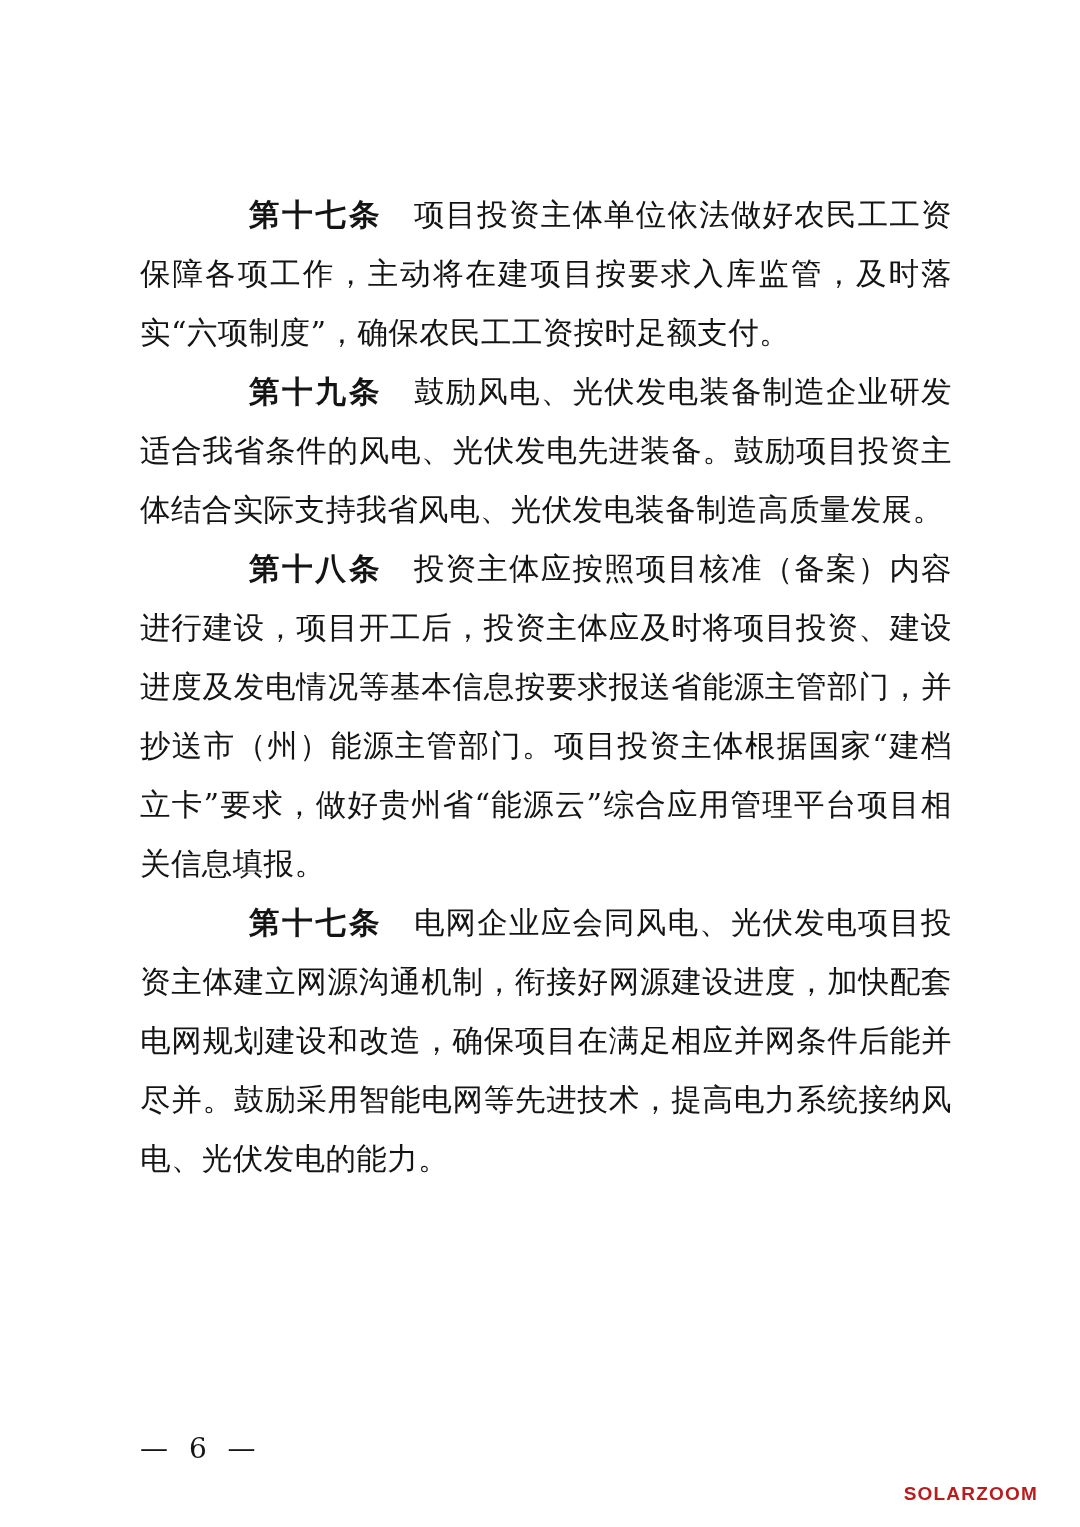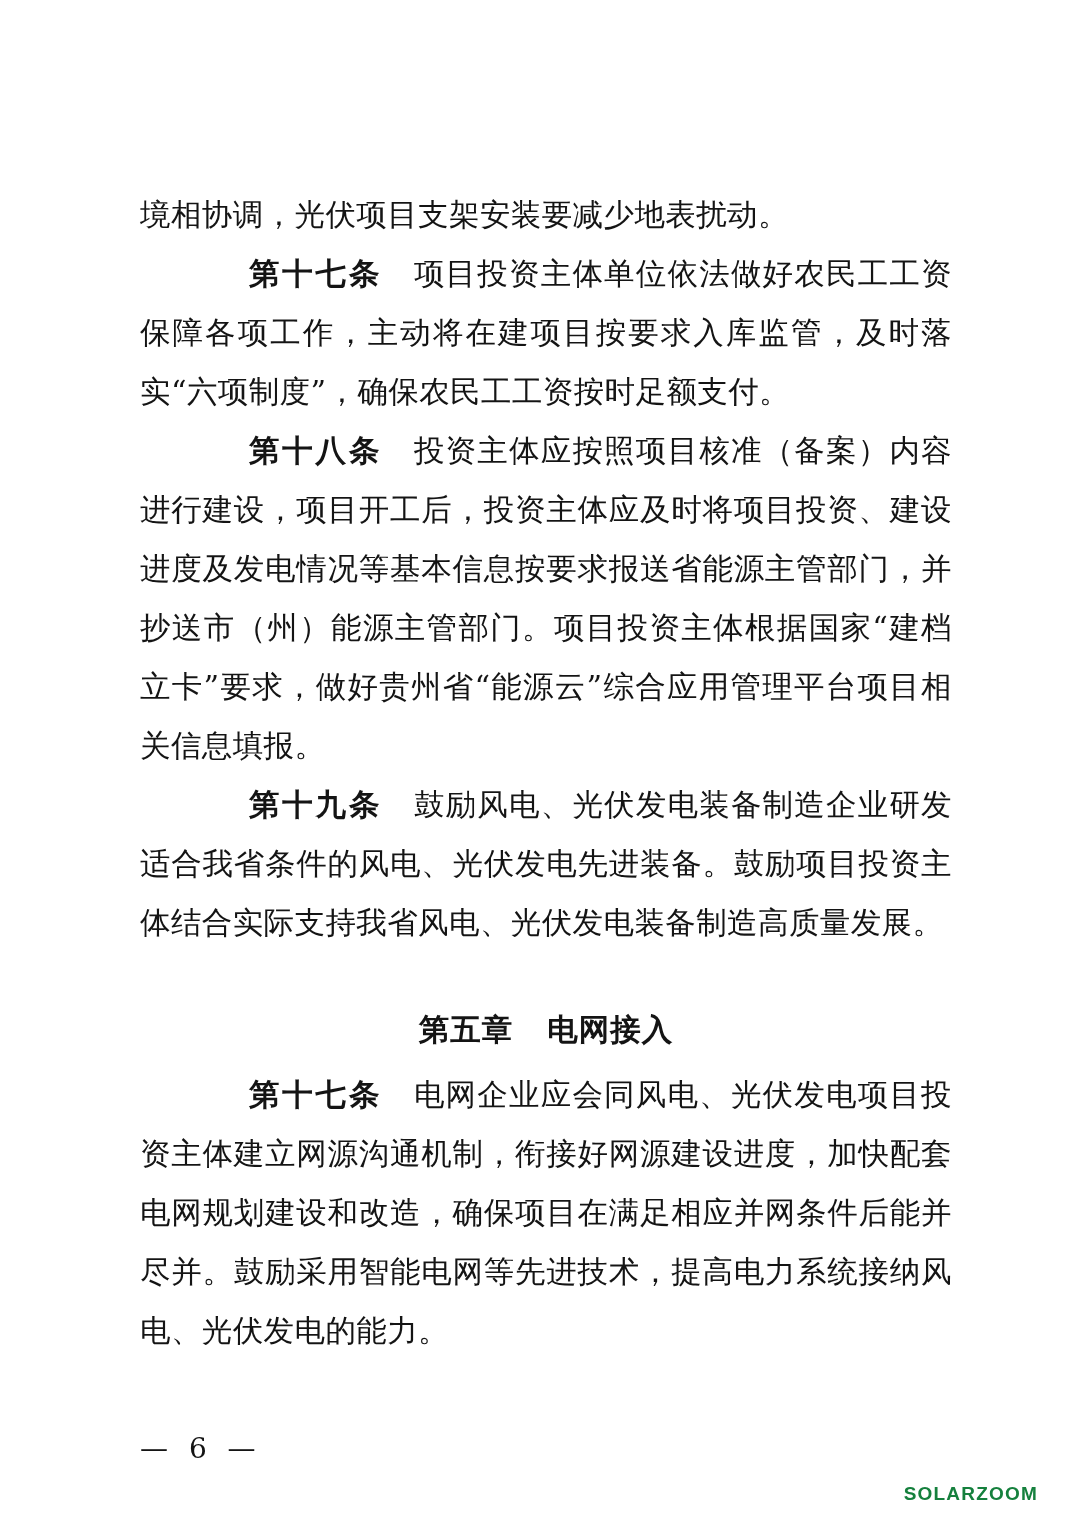--- a/index.html
+++ b/index.html
@@ -66,49 +66,43 @@
     font-family: "DejaVu Serif", "Liberation Serif", serif;
   }
   .watermark {
     position: absolute;
     right: 42px;
     bottom: 22px;
     font-family: "Liberation Sans", sans-serif;
     font-size: 19px;
     font-weight: bold;
     letter-spacing: 1.2px;
-    color: #15803d;
+    color: #b91c1c;
   }
 </style>
 </head>
 <body>
 
 <div class="page">
 
   <div class="body-text">
 
-    <p class="para">
-      <span>境相协调，光伏项目支架安装要减少地表扰动。</span>
-    </p>
 
     <p class="para indent">
       <span class="lead">第十七条</span><span>　项目投资主体单位依法做好农民工工资保障各项工作，主动将在建项目按要求入库监管，及时落实“六项制度”，确保农民工工资按时足额支付。</span>
     </p>
 
     <p class="para indent">
+      <span class="lead">第十九条</span><span>　鼓励风电、光伏发电装备制造企业研发适合我省条件的风电、光伏发电先进装备。鼓励项目投资主体结合实际支持我省风电、光伏发电装备制造高质量发展。</span>
+    </p>
+
+    <p class="para indent">
       <span class="lead">第十八条</span><span>　投资主体应按照项目核准（备案）内容进行建设，项目开工后，投资主体应及时将项目投资、建设进度及发电情况等基本信息按要求报送省能源主管部门，并抄送市（州）能源主管部门。项目投资主体根据国家“建档立卡”要求，做好贵州省“能源云”综合应用管理平台项目相关信息填报。</span>
     </p>
 
-    <p class="para indent">
-      <span class="lead">第十九条</span><span>　鼓励风电、光伏发电装备制造企业研发适合我省条件的风电、光伏发电先进装备。鼓励项目投资主体结合实际支持我省风电、光伏发电装备制造高质量发展。</span>
-    </p>
-
-    <div class="chapter-title">
-      <span>第五章</span><span class="ch-sep"></span><span>电网接入</span>
-    </div>
 
 
     <p class="para indent">
       <span class="lead">第十七条</span><span>　电网企业应会同风电、光伏发电项目投资主体建立网源沟通机制，衔接好网源建设进度，加快配套电网规划建设和改造，确保项目在满足相应并网条件后能并尽并。鼓励采用智能电网等先进技术，提高电力系统接纳风电、光伏发电的能力。</span>
     </p>
 
   </div>
 
   <div class="page-number">— 6 —</div>
   <div class="watermark">SOLARZOOM</div>

